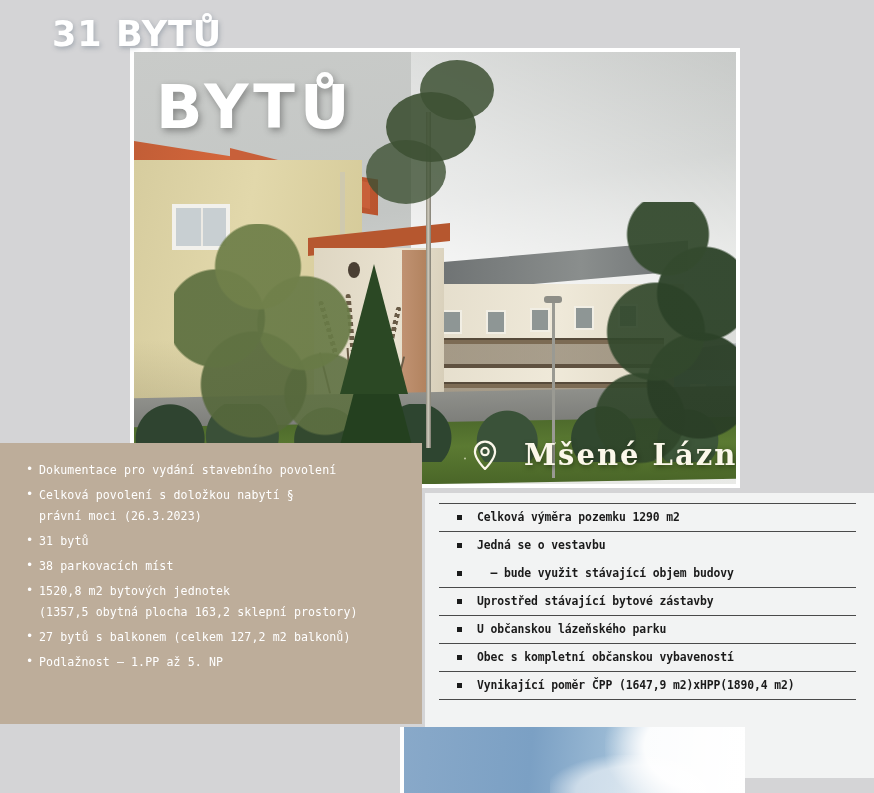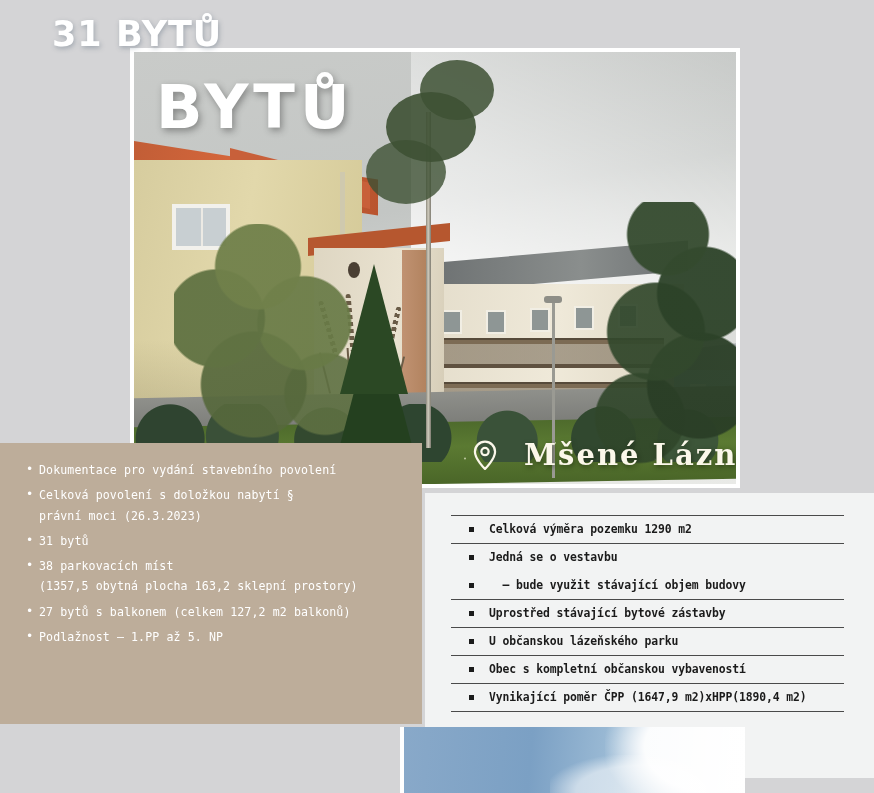--- a/index.html
+++ b/index.html
@@ -429,21 +429,21 @@
   
   .white-card {
     position: absolute;
     left: 425px;
     top: 493px;
     width: 449px;
     height: 285px;
     background: #f2f3f3;
   }
   .feat-list {
-    margin: 12px;
+    margin: 0;
     padding: 10px 18px 0 14px;
     list-style: none;
     font-family: "DejaVu Sans Mono", "Liberation Mono", monospace;
     font-size: 11.4px;
     color: #1b1b1b;
     letter-spacing: -.1px;
   }
   .feat-list li {
     position: relative;
     padding: 0 0 0 38px;
@@ -608,20 +608,21 @@
   </div>
 </div>
 
 <div class="taupe-panel">
   <ul class="bullet-list">
     <li><span>Dokumentace pro vydání stavebního povolení</span></li>
     <li><span>Celková povolení s doložkou nabytí §</span></li>
     <li class="cont"><span>právní moci (26.3.2023)</span></li>
     <li><span>31 bytů</span></li>
     <li><span>38 parkovacích míst</span></li>
+    <li><span>1520,8 m2 bytových jednotek</span></li>
     <li class="cont"><span>(1357,5 obytná plocha 163,2 sklepní prostory)</span></li>
     <li><span>27 bytů s balkonem (celkem 127,2 m2 balkonů)</span></li>
     <li><span>Podlažnost – 1.PP až 5. NP</span></li>
   </ul>
 </div>
 
 <div class="white-card">
   <ul class="feat-list">
     <li><span>Celková výměra pozemku 1290 m2</span></li>
     <li><span>Jedná se o vestavbu</span></li>

